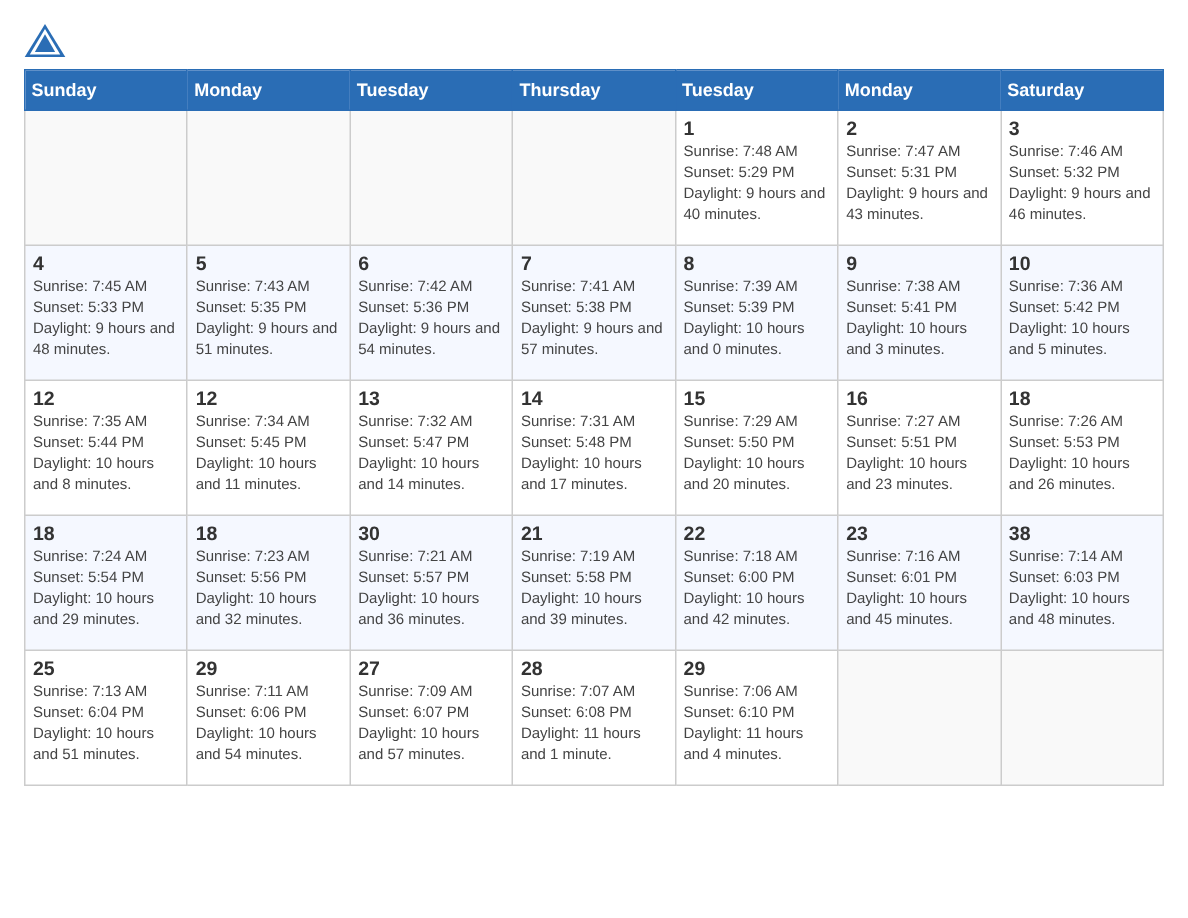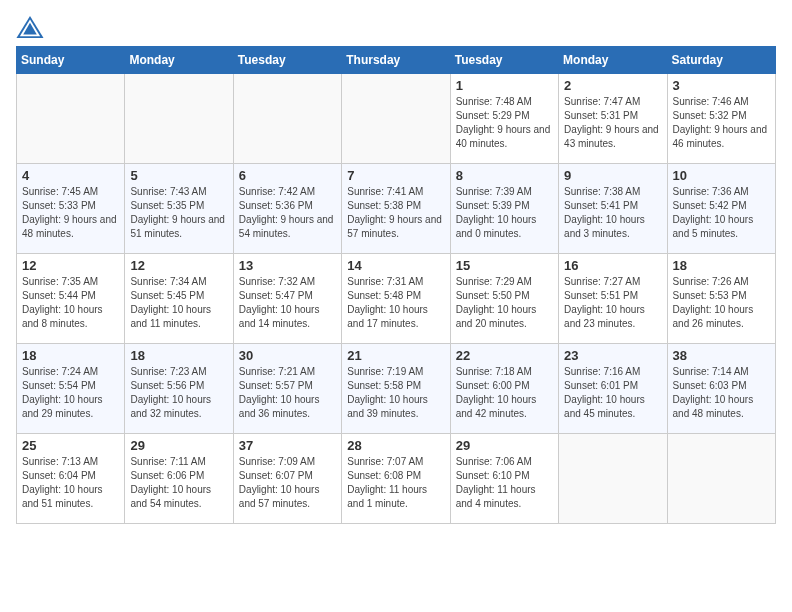--- a/index.html
+++ b/index.html
@@ -228,21 +228,21 @@
       <tr>
         <td>
           <span class="day-number">25</span>
           <div class="day-info">Sunrise: 7:13 AM<br>Sunset: 6:04 PM<br>Daylight: 10 hours and 51 minutes.</div>
         </td>
         <td>
           <span class="day-number">29</span>
           <div class="day-info">Sunrise: 7:11 AM<br>Sunset: 6:06 PM<br>Daylight: 10 hours and 54 minutes.</div>
         </td>
         <td>
-          <span class="day-number">37</span>
+          <span class="day-number">27</span>
           <div class="day-info">Sunrise: 7:09 AM<br>Sunset: 6:07 PM<br>Daylight: 10 hours and 57 minutes.</div>
         </td>
         <td>
           <span class="day-number">28</span>
           <div class="day-info">Sunrise: 7:07 AM<br>Sunset: 6:08 PM<br>Daylight: 11 hours and 1 minute.</div>
         </td>
         <td>
           <span class="day-number">29</span>
           <div class="day-info">Sunrise: 7:06 AM<br>Sunset: 6:10 PM<br>Daylight: 11 hours and 4 minutes.</div>
         </td>

